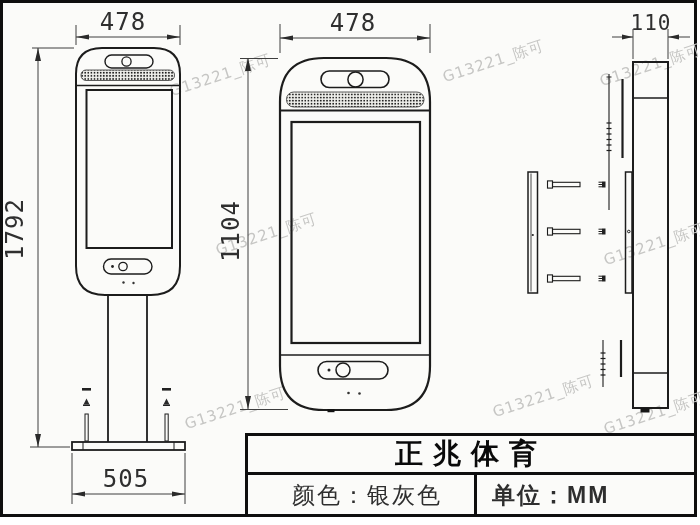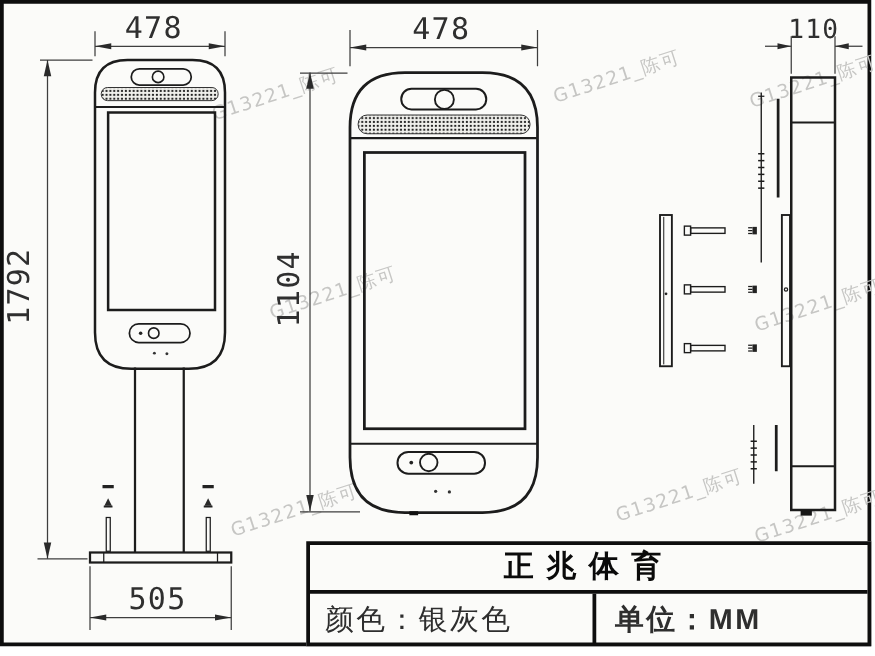--- a/index.html
+++ b/index.html
@@ -8,25 +8,25 @@
   .frame{position:absolute;left:0;top:0;width:697px;height:517px;box-sizing:border-box;
          border:3px solid #0e0e0e;background:#fbfbf9;}
   svg.draw{position:absolute;left:0;top:0;}
   .ln{stroke:#1c1c1c;fill:none;}
   .thin{stroke:#3e3e3e;stroke-width:1;fill:none;}
   .arr{fill:#2a2a2a;stroke:none;}
   .dim{font-family:"DejaVu Sans Mono",monospace;fill:#2f2f2f;letter-spacing:1px;}
   .wm{font-family:"DejaVu Sans",sans-serif;fill:#c6c6c4;font-size:15px;letter-spacing:1px;}
   .titleblock{position:absolute;left:245px;top:433px;width:452px;height:84px;box-sizing:border-box;
               border:3px solid #0e0e0e;background:#fbfbf9;display:flex;flex-direction:column;}
-  .tb-title{flex:0 0 36px;border-bottom:3px solid #0e0e0e;font-size:24px;font-weight:bold;
+  .tb-title{flex:0 0 36px;border-bottom:3px solid #0e0e0e;font-size:28px;font-weight:bold;
             letter-spacing:10px;text-align:center;line-height:36px;color:#0a0a0a;}
   .tb-row{flex:1;display:flex;}
   .tb-cell{line-height:40px;font-size:23px;color:#2e2e2e;letter-spacing:2px;white-space:nowrap;}
-  .tb-cell.left{width:229px;border-right:3px solid #0e0e0e;padding-left:12px;box-sizing:border-box;}
+  .tb-cell.left{width:229px;border-right:3px solid #0e0e0e;padding-left:12px;box-sizing:border-box;text-align:center;}
   .tb-cell.right{flex:1;padding-left:15px;font-weight:bold;}
 </style>
 </head>
 <body>
 
 <div class="stage">
   <div class="frame"></div>
 
   <svg class="draw" width="700" height="525" viewBox="0 0 700 525">
     <defs>

